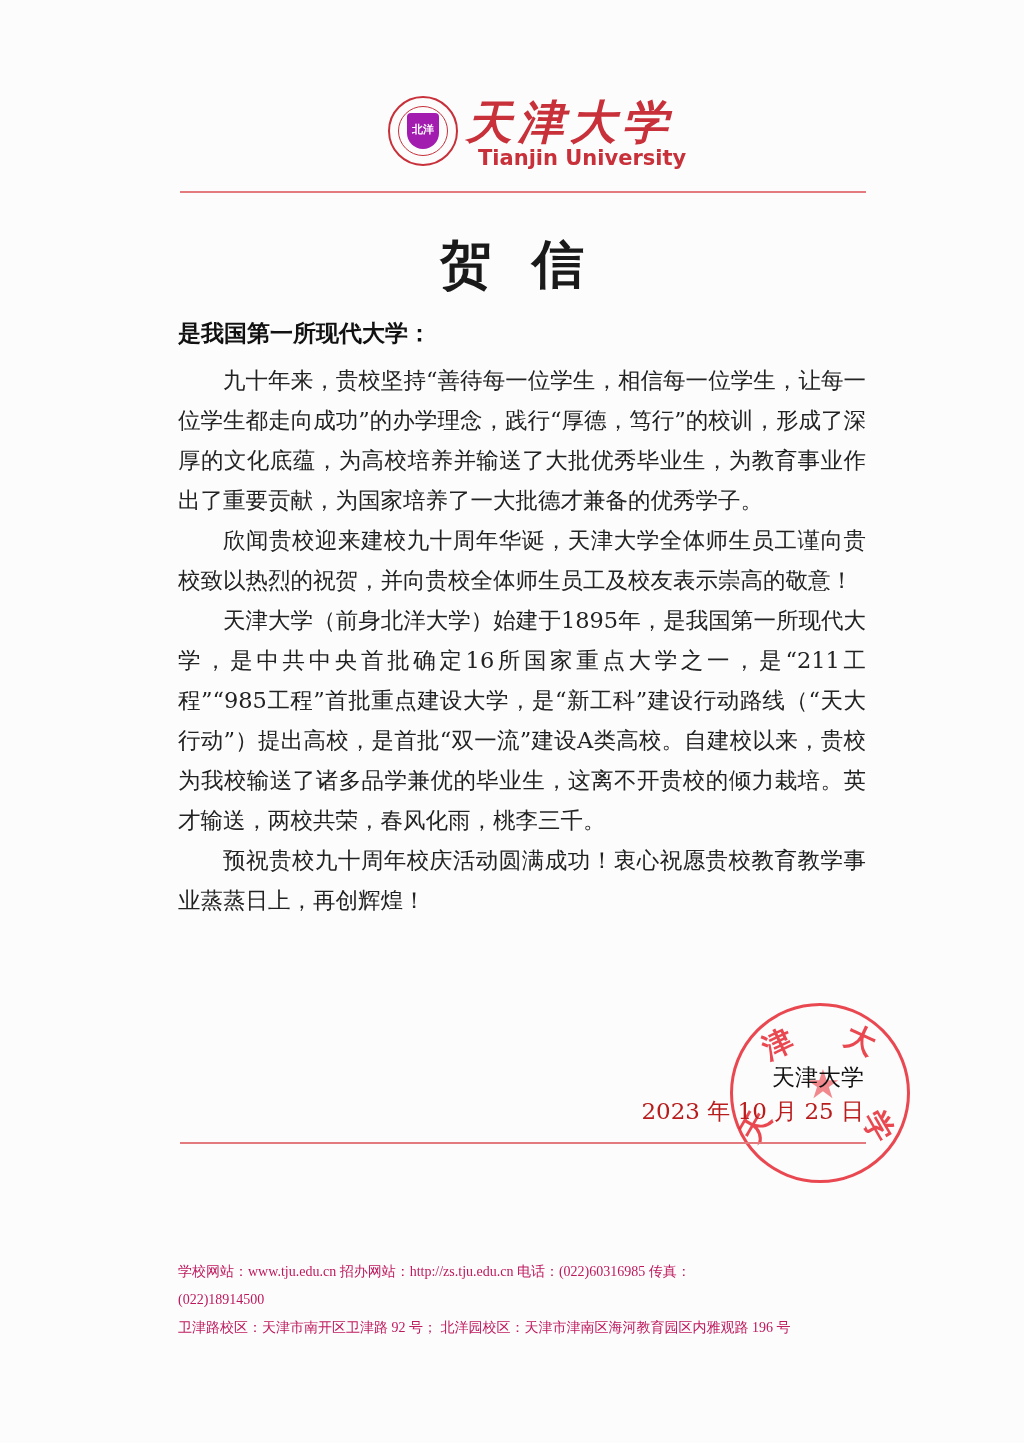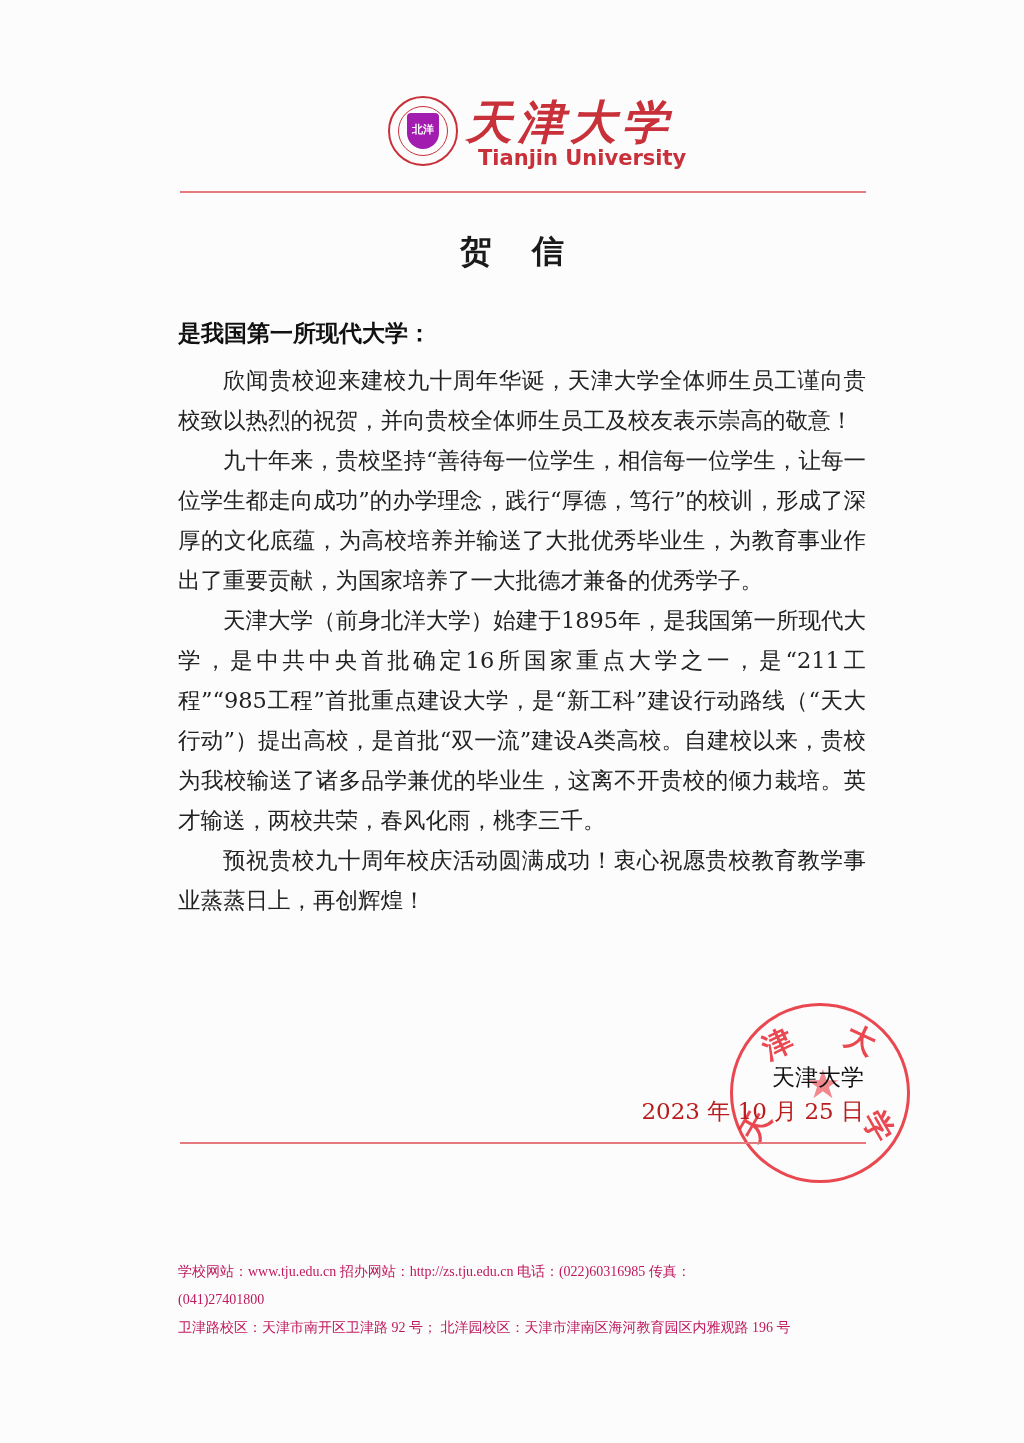--- a/index.html
+++ b/index.html
@@ -26,21 +26,21 @@
     font-family: "DejaVu Serif", serif; font-weight: bold; font-style: italic; white-space: nowrap;
   }
   .brand-en {
     position: absolute; left: 78px; top: 50px; font-size: 21px; color: #c8303a; font-weight: bold;
     font-family: "DejaVu Sans", "Liberation Sans", sans-serif; white-space: nowrap; margin-left: 12px;
   }
   .rule { position: absolute; left: 180px; width: 686px; height: 2px; background: #e27a7e; }
   .rule.top { top: 191px; }
   .rule.bottom { top: 1142px; }
   .title {
-    position: absolute; left: 0; width: 1024px; top: 230px; text-align: center; font-size: 32px;
+    position: absolute; left: 0; width: 1024px; top: 230px; text-align: center; font-size: 52px;
     font-weight: bold; letter-spacing: 40px; text-indent: 40px; font-family: "DejaVu Sans", sans-serif; color: #1a1a1a;
   }
   .salutation {
     position: absolute; left: 178px; top: 318px; font-size: 23px; font-weight: bold;
     font-family: "DejaVu Sans", sans-serif; color: #111;
   }
   .body-text { position: absolute; left: 178px; top: 360px; width: 688px; font-size: 22.5px; line-height: 40px; color: #222; }
   .para { margin: 0; text-indent: 2em; text-align: justify; }
   .signer { position: absolute; right: 160px; top: 1062px; font-size: 23px; text-align: right; color: #111; }
   .date { position: absolute; right: 160px; top: 1096px; font-size: 23px; text-align: right; color: #b91c1c; white-space: nowrap; }
@@ -67,36 +67,36 @@
   <div class="brand-en">Tianjin University</div>
 </div>
 
 <div class="rule top"></div>
 
 <div class="title">贺信</div>
 
 <div class="salutation">是我国第一所现代大学：</div>
 
 <div class="body-text">
+  <p class="para">九十年来，贵校坚持“善待每一位学生，相信每一位学生，让每一位学生都走向成功”的办学理念，践行“厚德，笃行”的校训，形成了深厚的文化底蕴，为高校培养并输送了大批优秀毕业生，为教育事业作出了重要贡献，为国家培养了一大批德才兼备的优秀学子。</p>
   <p class="para">欣闻贵校迎来建校九十周年华诞，天津大学全体师生员工谨向贵校致以热烈的祝贺，并向贵校全体师生员工及校友表示崇高的敬意！</p>
-  <p class="para">九十年来，贵校坚持“善待每一位学生，相信每一位学生，让每一位学生都走向成功”的办学理念，践行“厚德，笃行”的校训，形成了深厚的文化底蕴，为高校培养并输送了大批优秀毕业生，为教育事业作出了重要贡献，为国家培养了一大批德才兼备的优秀学子。</p>
   <p class="para">天津大学（前身北洋大学）始建于1895年，是我国第一所现代大学，是中共中央首批确定16所国家重点大学之一，是“211工程”“985工程”首批重点建设大学，是“新工科”建设行动路线（“天大行动”）提出高校，是首批“双一流”建设A类高校。自建校以来，贵校为我校输送了诸多品学兼优的毕业生，这离不开贵校的倾力栽培。英才输送，两校共荣，春风化雨，桃李三千。</p>
   <p class="para">预祝贵校九十周年校庆活动圆满成功！衷心祝愿贵校教育教学事业蒸蒸日上，再创辉煌！</p>
 </div>
 
 <div class="stamp">
   <span class="ch" style="left:30px;top:18px;transform:rotate(-25deg);">津</span>
   <span class="ch" style="left:112px;top:14px;transform:rotate(25deg);">大</span>
   <span class="ch" style="left:130px;top:100px;transform:rotate(60deg);">学</span>
   <span class="ch" style="left:8px;top:100px;transform:rotate(-60deg);">天</span>
   <span class="star">★</span>
 </div>
 
 <div class="signer">天津大学</div>
 <div class="date">2023 年 10 月 25 日</div>
 
 <div class="rule bottom"></div>
 
 <div class="footer">
   <div>学校网站：www.tju.edu.cn 招办网站：http://zs.tju.edu.cn 电话：(022)60316985 传真：</div>
-  <div>(041)27401800</div>
+  <div>(022)18914500</div>
   <div>卫津路校区：天津市南开区卫津路 92 号；  北洋园校区：天津市津南区海河教育园区内雅观路 196 号</div>
 </div>
 
 </body></html>

